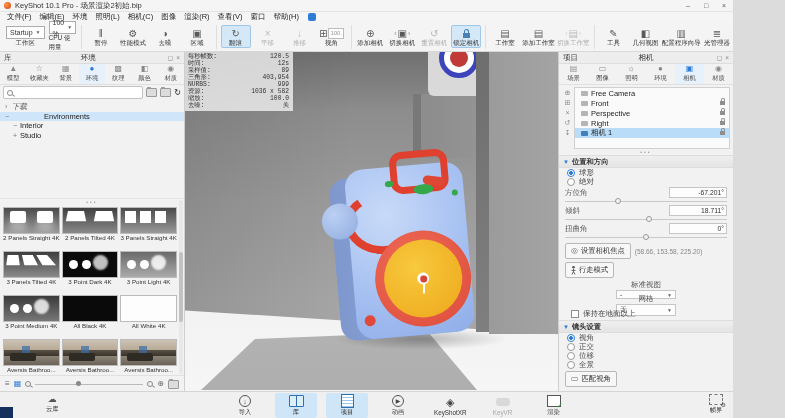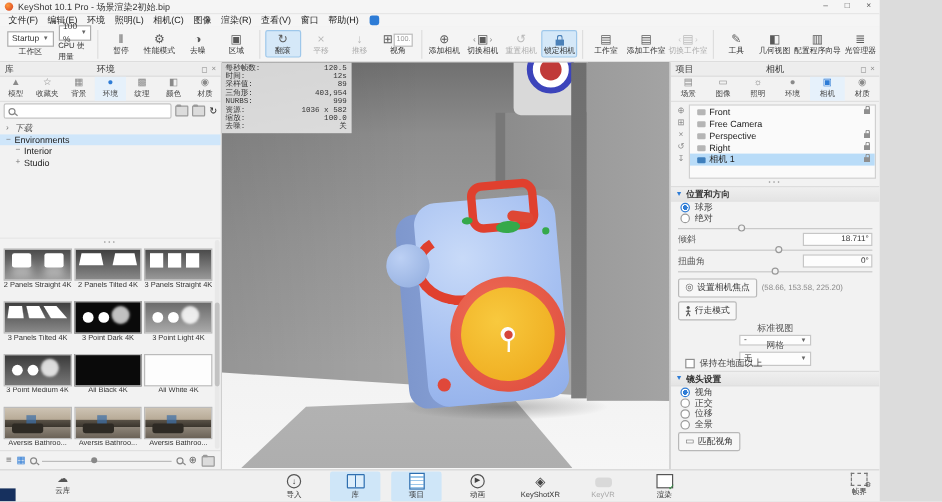--- a/index.html
+++ b/index.html
@@ -51,21 +51,21 @@
   .library{left:0;width:185px;border-right:1px solid #cfcfcf;}
   .lp-search{flex:none;height:15px;display:flex;align-items:center;padding:0 3px;gap:3px;}
   .lp-input{flex:1;height:11px;border:1px solid #c3c3c3;background:#fff;border-radius:2px;display:flex;align-items:center;padding:0 3px;gap:3px;}
   .mag{display:inline-block;width:4px;height:4px;border:1px solid #888;border-radius:50%;position:relative;flex:none;}
   .mag::after{content:"";position:absolute;width:3px;height:1px;background:#888;right:-3px;bottom:-1px;transform:rotate(40deg);}
   .folder{display:inline-block;width:9px;height:7px;background:#dcdcdc;border:1px solid #9a9a9a;border-radius:1px;position:relative;}
   .folder::before{content:"";position:absolute;left:0;top:-2px;width:4px;height:2px;background:#9a9a9a;border-radius:1px 1px 0 0;}
   .lp-tree{flex:none;height:96px;padding-top:2px;overflow:hidden;border-bottom:1px solid #e6e6e6;}
   .tree-row{height:9.5px;display:flex;align-items:center;font-size:7.5px;color:#222;padding-left:5px;}
   .tree-row .exp{width:7px;color:#777;font-size:7px;}
-  .tree-row.sel{background:#cfe6fa;}
+  .tree-row.sel{background:#cfe6fa;gap:32px;}
   .tree-row.italic .t-name{font-style:italic;color:#555;}
   .tree-row.ind1{padding-left:13px;}
   .lp-thumbs{flex:1;display:grid;grid-template-columns:1fr 1fr 1fr;gap:2px;padding:2px 7px 2px 3px;overflow:hidden;align-content:start;}
   .th-cell{display:flex;flex-direction:column;align-items:center;}
   .th-img{width:100%;height:27px;border:1px solid #bbb;box-sizing:border-box;position:relative;overflow:hidden;}
   .th-lbl{font-size:6.2px;line-height:6.8px;text-align:center;color:#333;height:14px;overflow:hidden;margin-top:1px;}
   .st-panels2{background:linear-gradient(#4a4a4a,#9a9a9a);}
   .st-panels2::before,.st-panels2::after{content:"";position:absolute;top:3px;width:16px;height:12px;background:#fff;border-radius:2px;box-shadow:0 8px 6px rgba(255,255,255,.35);}
   .st-panels2::before{left:6px;} .st-panels2::after{right:6px;}
   .st-panels2t{background:linear-gradient(#3e3e3e,#8a8a8a);}
@@ -593,28 +593,28 @@
       <div class="cam-col" id="cam-tools">
           <span>⊕</span>
           <span>⊞</span>
           <span>×</span>
           <span>↺</span>
           <span>↧</span>
         </div>
       <div class="cam-list" id="cam-list">
           <div class="cam-row">
             <span class="cami"></span>
+            <span>Free Camera</span>
+            <span class="cam-sp"></span>
+          </div>
+          <div class="cam-row">
+            <span class="cami"></span>
             <span>Front</span>
             <span class="cam-sp"></span>
             <span class="lock"></span>
-          </div>
-          <div class="cam-row">
-            <span class="cami"></span>
-            <span>Free Camera</span>
-            <span class="cam-sp"></span>
           </div>
           <div class="cam-row">
             <span class="cami"></span>
             <span>Perspective</span>
             <span class="cam-sp"></span>
             <span class="lock"></span>
           </div>
           <div class="cam-row">
             <span class="cami"></span>
             <span>Right</span>
@@ -638,20 +638,24 @@
     <div class="radio-row">
       <span class="radio on"></span>
       <span>球形</span>
     </div>
     <div class="radio-row">
       <span class="radio"></span>
       <span>绝对</span>
     </div>
     <div id="pos-rows">
         <div class="sl-row">
+          <div class="sl-top">
+            <span class="sl-lbl">方位角</span>
+            <span class="sl-field">-67.201°</span>
+          </div>
           <div class="sl-track">
             <span class="sl-hand" style="left: calc(33% - 3px);"></span>
           </div>
         </div>
         <div class="sl-row">
           <div class="sl-top">
             <span class="sl-lbl">倾斜</span>
             <span class="sl-field">18.711°</span>
           </div>
           <div class="sl-track">

